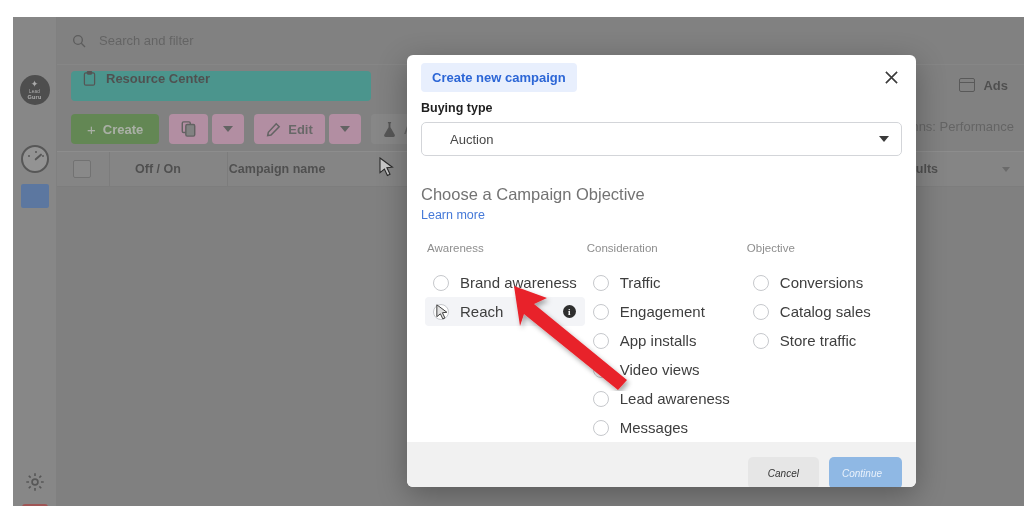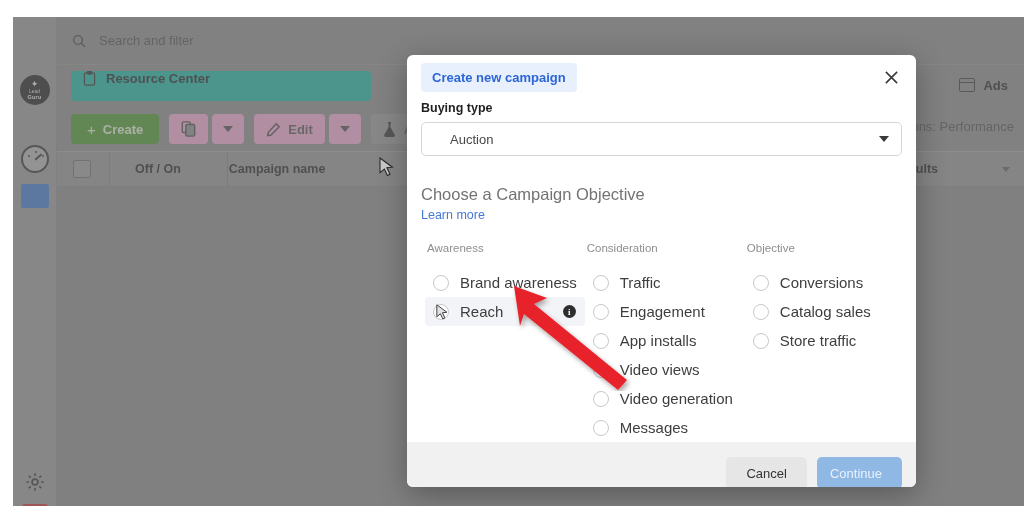--- a/index.html
+++ b/index.html
@@ -324,21 +324,21 @@
   #modal-footer {
     flex: none; height: 62px;
     background: #f1f1f1;
     display: flex; align-items: center; justify-content: flex-end;
     gap: 10px;
     padding: 0 14px;
   }
   .fbtn {
     height: 32px; border-radius: 5px;
     display: flex; align-items: center; justify-content: center;
-    font-size: 13px; padding: 0 20px;
+    font-size: 10px; padding: 0 20px; font-style: italic;
   }
   #cancel-btn { background: #e6e6e6; color: #333333; }
   #continue-btn { background: #8fb8e4; color: #e9f1fb; padding-left: 13px; }
 
   
   #red-arrow {
     position: absolute; left: 500px; top: 276px;
     width: 135px; height: 115px;
     z-index: 200; pointer-events: none;
   }
@@ -556,21 +556,21 @@
           <div class="obj-row">
             <span class="radio"></span>
             <span class="obj-label">App installs</span>
           </div>
           <div class="obj-row">
             <span class="radio"></span>
             <span class="obj-label">Video views</span>
           </div>
           <div class="obj-row">
             <span class="radio"></span>
-            <span class="obj-label">Video generation</span>
+            <span class="obj-label">Lead awareness</span>
           </div>
           <div class="obj-row">
             <span class="radio"></span>
             <span class="obj-label">Messages</span>
           </div>
         </div>
 
         <div class="obj-col conversion">
           <div class="col-title">Objective</div>
 

